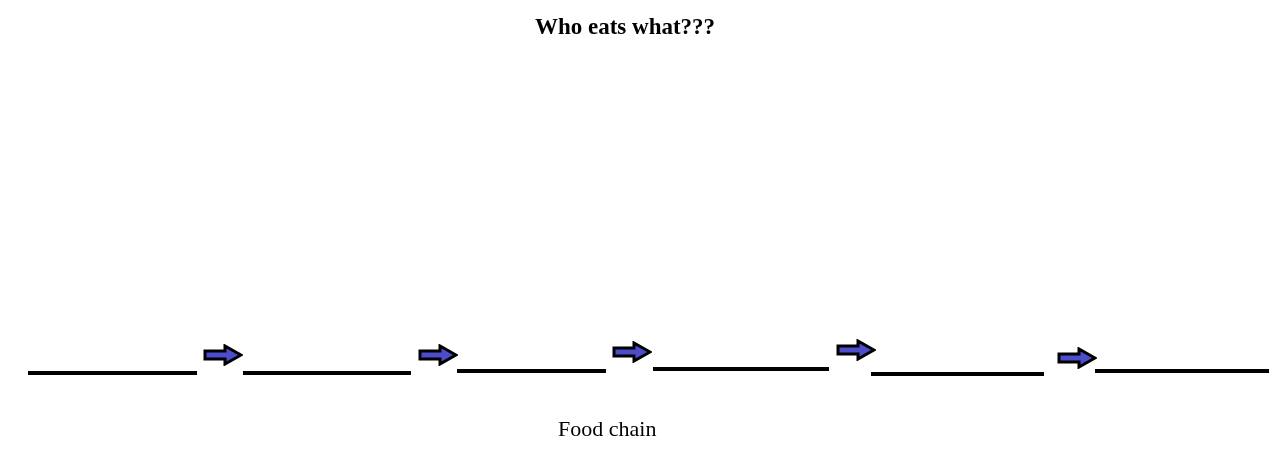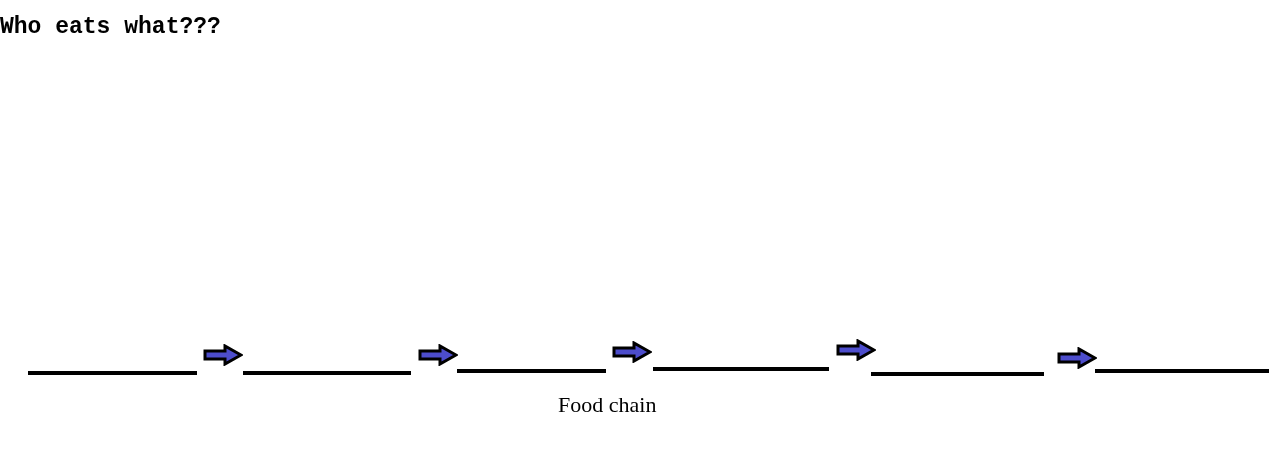--- a/index.html
+++ b/index.html
@@ -20,22 +20,21 @@
     background: #ffffff;
     overflow: hidden;
   }
 
   
   .heading-block {
     position: absolute;
     left: 0;
     top: 12px;
     width: 1250px;
-    text-align: left;
-    font-family: Liberation Mono, monospace;
+    text-align: center;
   }
   .title {
     font-size: 23px;
     font-weight: bold;
     line-height: 30px;
     letter-spacing: 0px;
     white-space: nowrap;
   }
   .subtitle {
     font-size: 22px;
@@ -114,15 +113,15 @@
           <polygon points="2,7 22,7 22,2 38,11 22,20 22,15 2,15" fill="#4d4dcc" stroke="#000000" stroke-width="3" stroke-linejoin="miter"></polygon>
         </svg>
       </div>
       <div class="chain-arrow" style="left: 1057px; top: 347px;">
         <svg viewBox="0 0 40 22" xmlns="http://www.w3.org/2000/svg">
           <polygon points="2,7 22,7 22,2 38,11 22,20 22,15 2,15" fill="#4d4dcc" stroke="#000000" stroke-width="3" stroke-linejoin="miter"></polygon>
         </svg>
       </div>
     </div>
 
-  <div class="caption" style="left: 558px; top: 392px;">Food chain</div>
+  <div class="caption" style="left: 558px; top: 416px;">Food chain</div>
 
 </div>
 
 </body></html>

